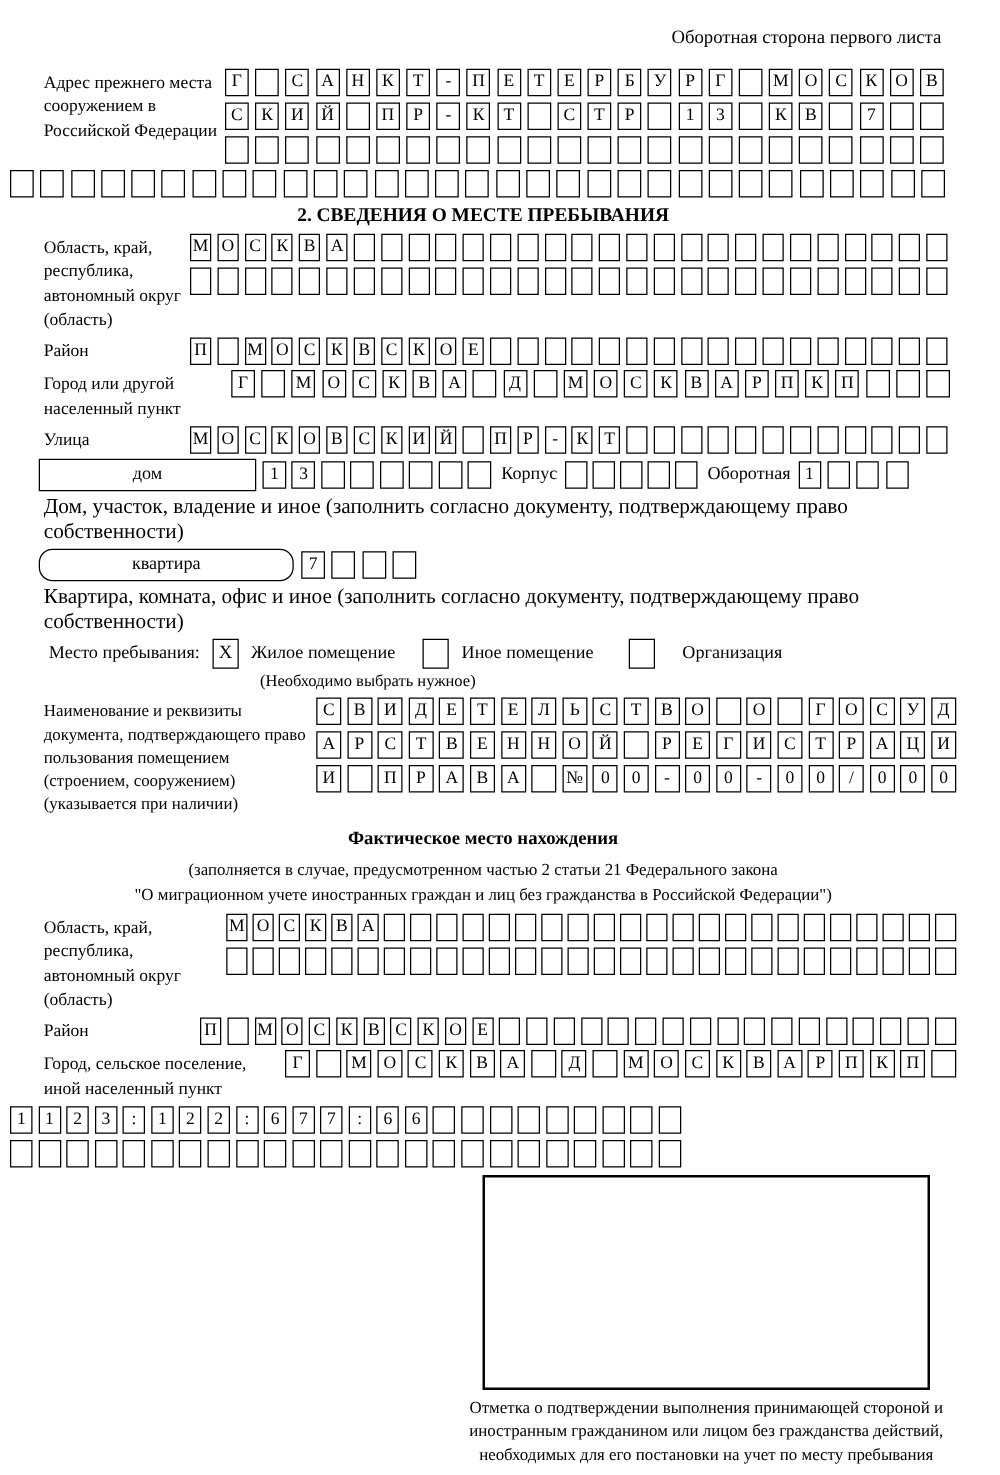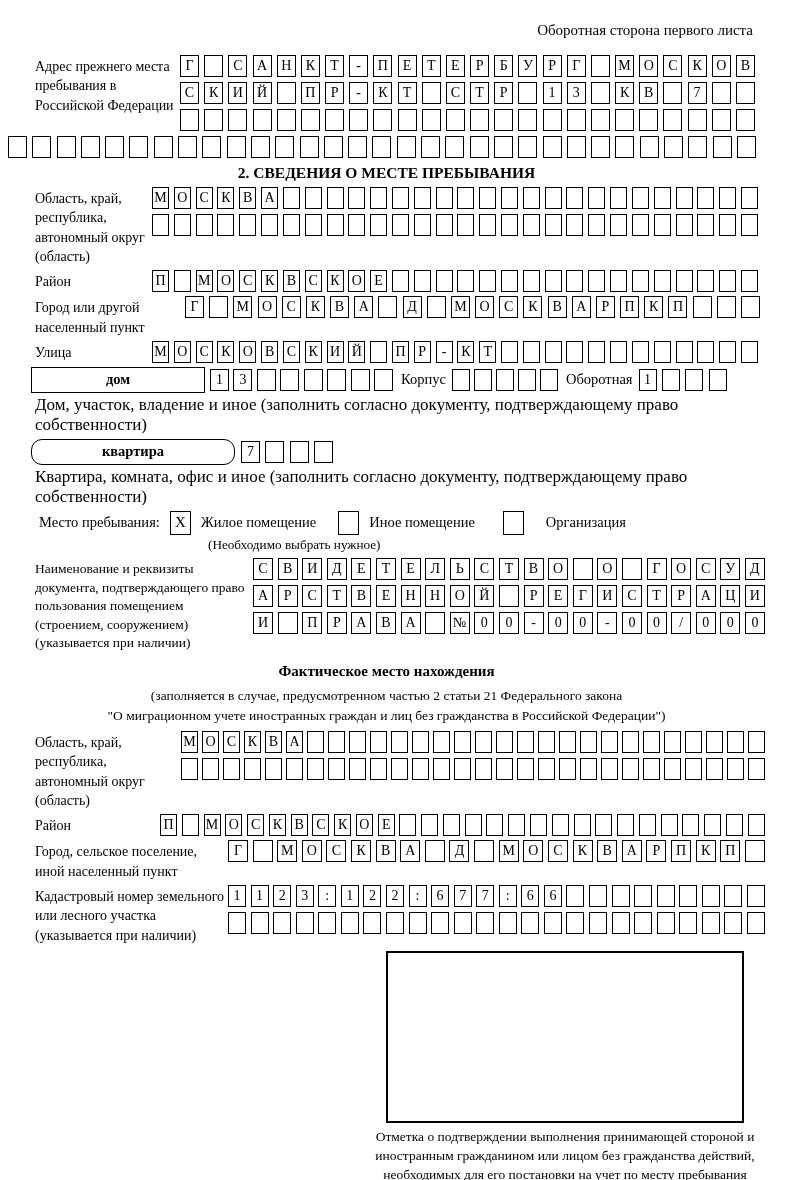--- a/index.html
+++ b/index.html
@@ -39,21 +39,21 @@
   .c5{width:106px}   .c5 .cell{flex:0 0 18px}
   .c4s{width:88px}   .c4s .cell{flex:0 0 18px}
   .c4a{width:92px}   .c4a .cell{flex:0 0 19px}
 
   .caption { font-size:13px; text-align:center; margin:2px 0 3px 0; }
   .sec-title { font-size:15.5px; font-weight:bold; text-align:center; margin:6px 0 5px 0; }
 
   .house-row, .apt-row { display:flex; align-items:center; margin:2px 0 2px 23px; }
   .wide-box {
     border:1.7px solid #000; height:26px;
-    display:flex; align-items:center; justify-content:center; font-size:14.5px;font-weight:bold;
+    display:flex; align-items:center; justify-content:center; font-size:14.5px;
   }
   .wb174{width:174px; margin-right:5px;} .wb204{width:204px; margin-right:6px;border-radius:11px;}
   .inline-label { font-size:14.5px; margin:0 6px 0 8px; }
   .small-note { font-size:17px; margin:2px 0 4px 27px; }
 
   .stay-row { display:flex; align-items:center; margin:4px 0 2px 31px; font-size:14.5px; }
   .chk {
     width:21px; height:24px; border:1.7px solid #000; flex:0 0 auto;
     display:flex; align-items:center; justify-content:center; font-size:15px; margin:0 10px;
   }
@@ -68,21 +68,21 @@
   .stamp-caption { font-size:13.5px; text-align:center; line-height:1.4; margin-top:5px; }
 </style>
 </head>
 <body>
 
 <div class="page">
 
   <div class="hdr-note">Оборотная сторона первого листа</div>
 
   <div class="frow">
-    <div class="f-label w172">Адрес прежнего места пребывания в Российской Федерации</div>
+    <div class="f-label w172">Адрес прежнего места сооружением в Российской Федерации</div>
     <div class="rows">
       <div class="cells c24">
           <div class="cell">Г</div>
           <div class="cell"></div>
           <div class="cell">С</div>
           <div class="cell">А</div>
           <div class="cell">Н</div>
           <div class="cell">К</div>
           <div class="cell">Т</div>
           <div class="cell">-</div>
@@ -612,21 +612,20 @@
         <div class="cell">А</div>
         <div class="cell">Р</div>
         <div class="cell">П</div>
         <div class="cell">К</div>
         <div class="cell">П</div>
         <div class="cell"></div>
       </div>
   </div>
 
   <div class="frow">
-    <div class="f-label w220">Кадастровый номер земельного или лесного участка (указывается при наличии)</div>
     <div class="rows">
       <div class="cells c24k">
           <div class="cell">1</div>
           <div class="cell">1</div>
           <div class="cell">2</div>
           <div class="cell">3</div>
           <div class="cell">:</div>
           <div class="cell">1</div>
           <div class="cell">2</div>
           <div class="cell">2</div>

